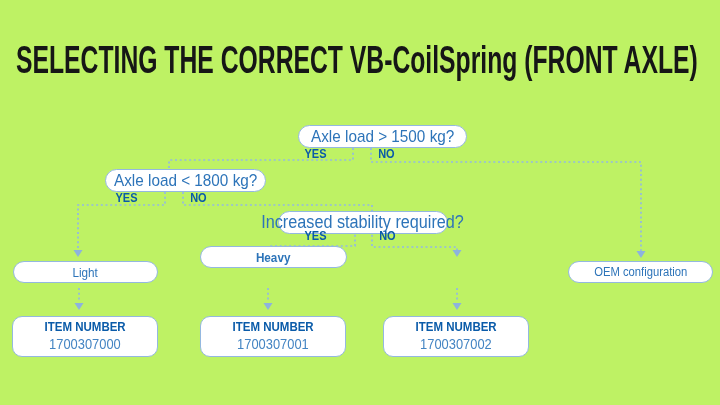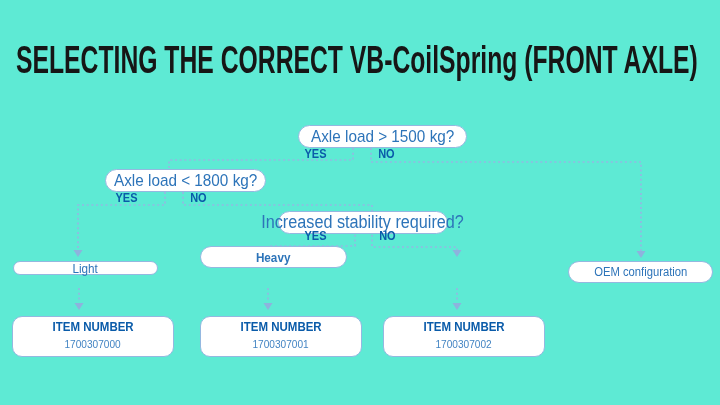--- a/index.html
+++ b/index.html
@@ -1,17 +1,17 @@
 <!DOCTYPE html>
 <html><head>
 <meta charset="utf-8">
 <style>
   html,body{margin:0;padding:0;background:#fff;}
   #stage{
-    position:relative;width:720px;height:405px;background:#5eead4;
+    position:relative;width:720px;height:405px;background:#bef264;
     font-family:"Liberation Sans","DejaVu Sans",sans-serif;
     overflow:hidden;
   }
   
   #title{
     position:absolute;left:16px;top:40px;height:40px;line-height:40px;
     font-size:39px;font-weight:bold;color:#161616;white-space:nowrap;
   }
   #title .squeeze{
     display:inline-block;transform:scaleX(0.634);transform-origin:0 50%;
@@ -30,28 +30,28 @@
   .q{font-size:17px;}
   .res{font-size:13px;}
   
   .yn{
     position:absolute;width:44px;text-align:left;font-size:12.5px;
     font-weight:bold;color:#0a5ba9;
   }
   .yn .condensed{display:inline-block;transform:scaleX(0.88);transform-origin:50% 50%;white-space:nowrap;}
   
   .item{
-    position:absolute;width:162px;height:41px;border:1.5px solid #94b8e0;
+    position:absolute;width:146px;height:41px;border:1.5px solid #94b8e0;
     border-radius:10px;box-sizing:border-box;background:#fff;
     display:flex;flex-direction:column;align-items:center;justify-content:center;
     gap:2px;
   }
   .item .head{font-size:12.5px;font-weight:bold;color:#0a5ba9;line-height:13px;}
   .item .head span, .item .num span{display:inline-block;transform:scaleX(0.92);transform-origin:50% 50%;white-space:nowrap;}
-  .item .num{font-size:11px;color:#4384c3;line-height:16px;}
+  .item .num{font-size:14px;color:#4384c3;line-height:16px;}
   
   #wires{position:absolute;left:0;top:0;width:720px;height:405px;}
 </style>
 </head>
 <body>
 
 <div id="stage">
 
   <div id="title">
     <span class="squeeze">SELECTING THE CORRECT VB-CoilSpring (FRONT AXLE)</span>
@@ -103,21 +103,21 @@
   <div class="pill q" style="left:278px;top:211px;width:170px;height:23px;font-size:18px;">
     <span class="condensed">Increased stability required?</span>
   </div>
   <div class="yn" style="left:303px;top:229px;">
     <span class="condensed">YES</span>
   </div>
   <div class="yn" style="left:378px;top:229px;">
     <span class="condensed">NO</span>
   </div>
 
-  <div class="pill res" style="left:13px;top:261px;width:145px;height:14px;">
+  <div class="pill res" style="left:13px;top:261px;width:145px;height:22px;">
     <span class="condensed">Light</span>
   </div>
   <div class="pill res" style="left:200px;top:246px;width:147px;height:22px;font-weight:bold;">
     <span class="condensed">Heavy</span>
   </div>
   <div class="pill res" style="left:568px;top:261px;width:145px;height:22px;font-size:12.5px;justify-content:center;">
     <span class="condensed">OEM configuration</span>
   </div>
 
   <div class="item" style="left:12px;top:316px;">

